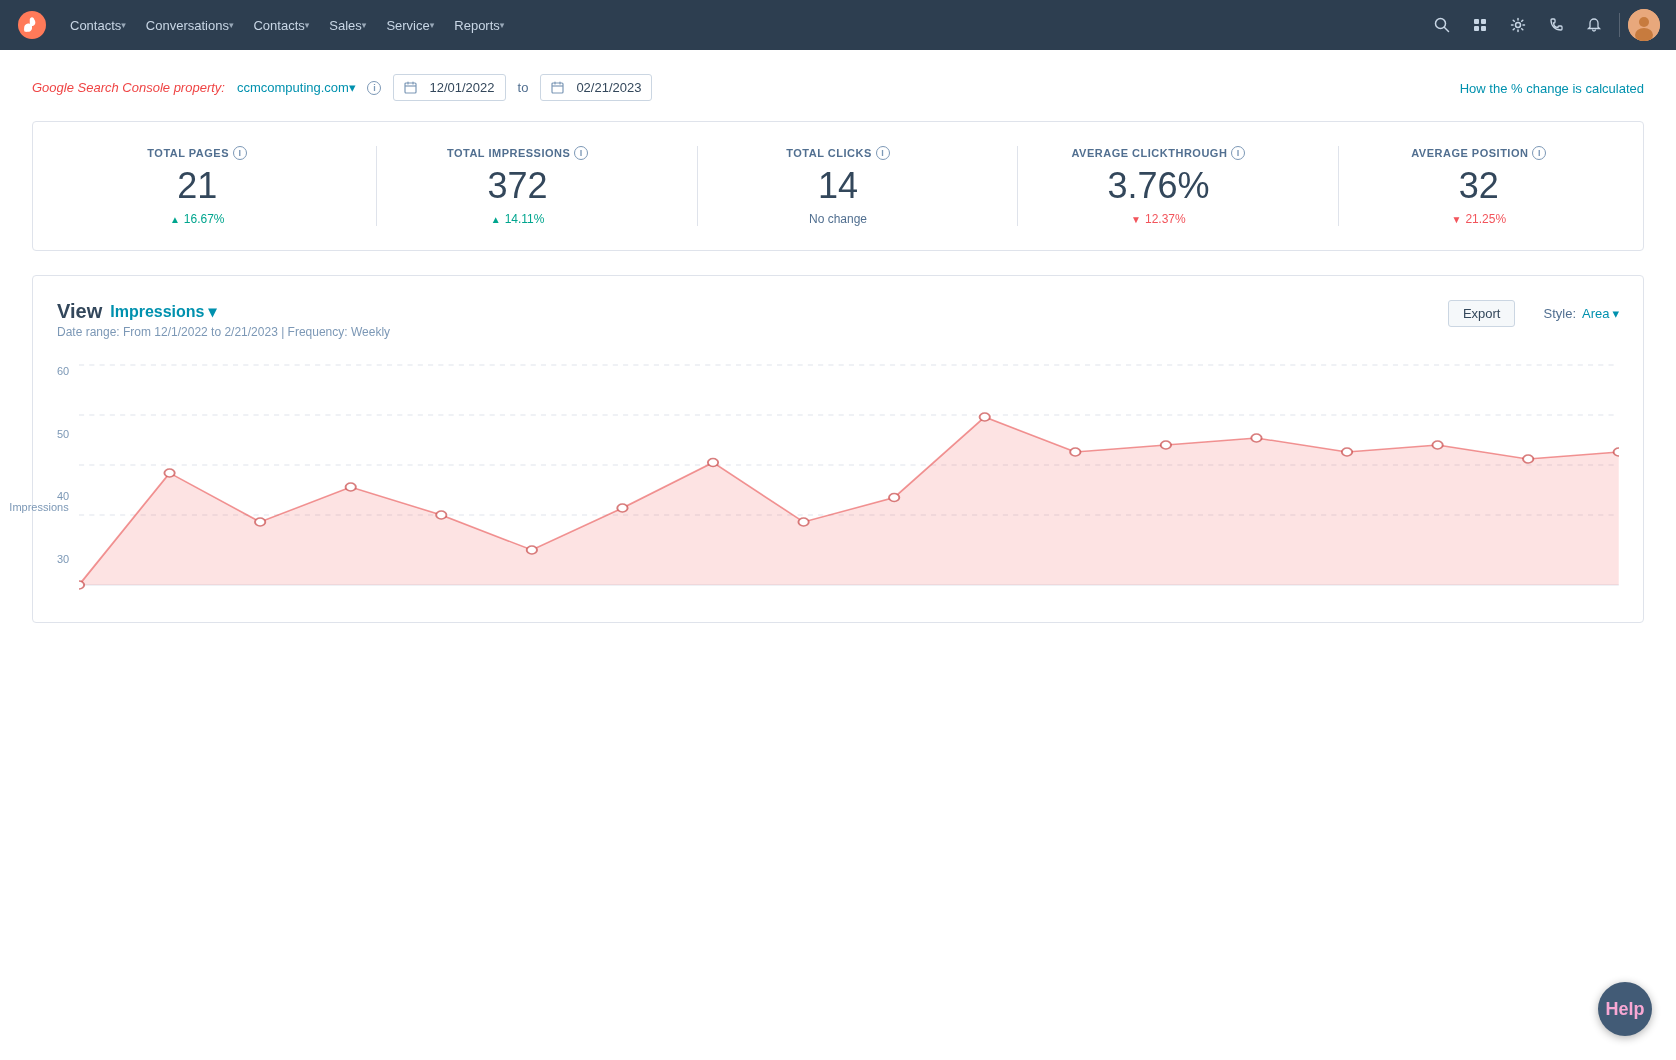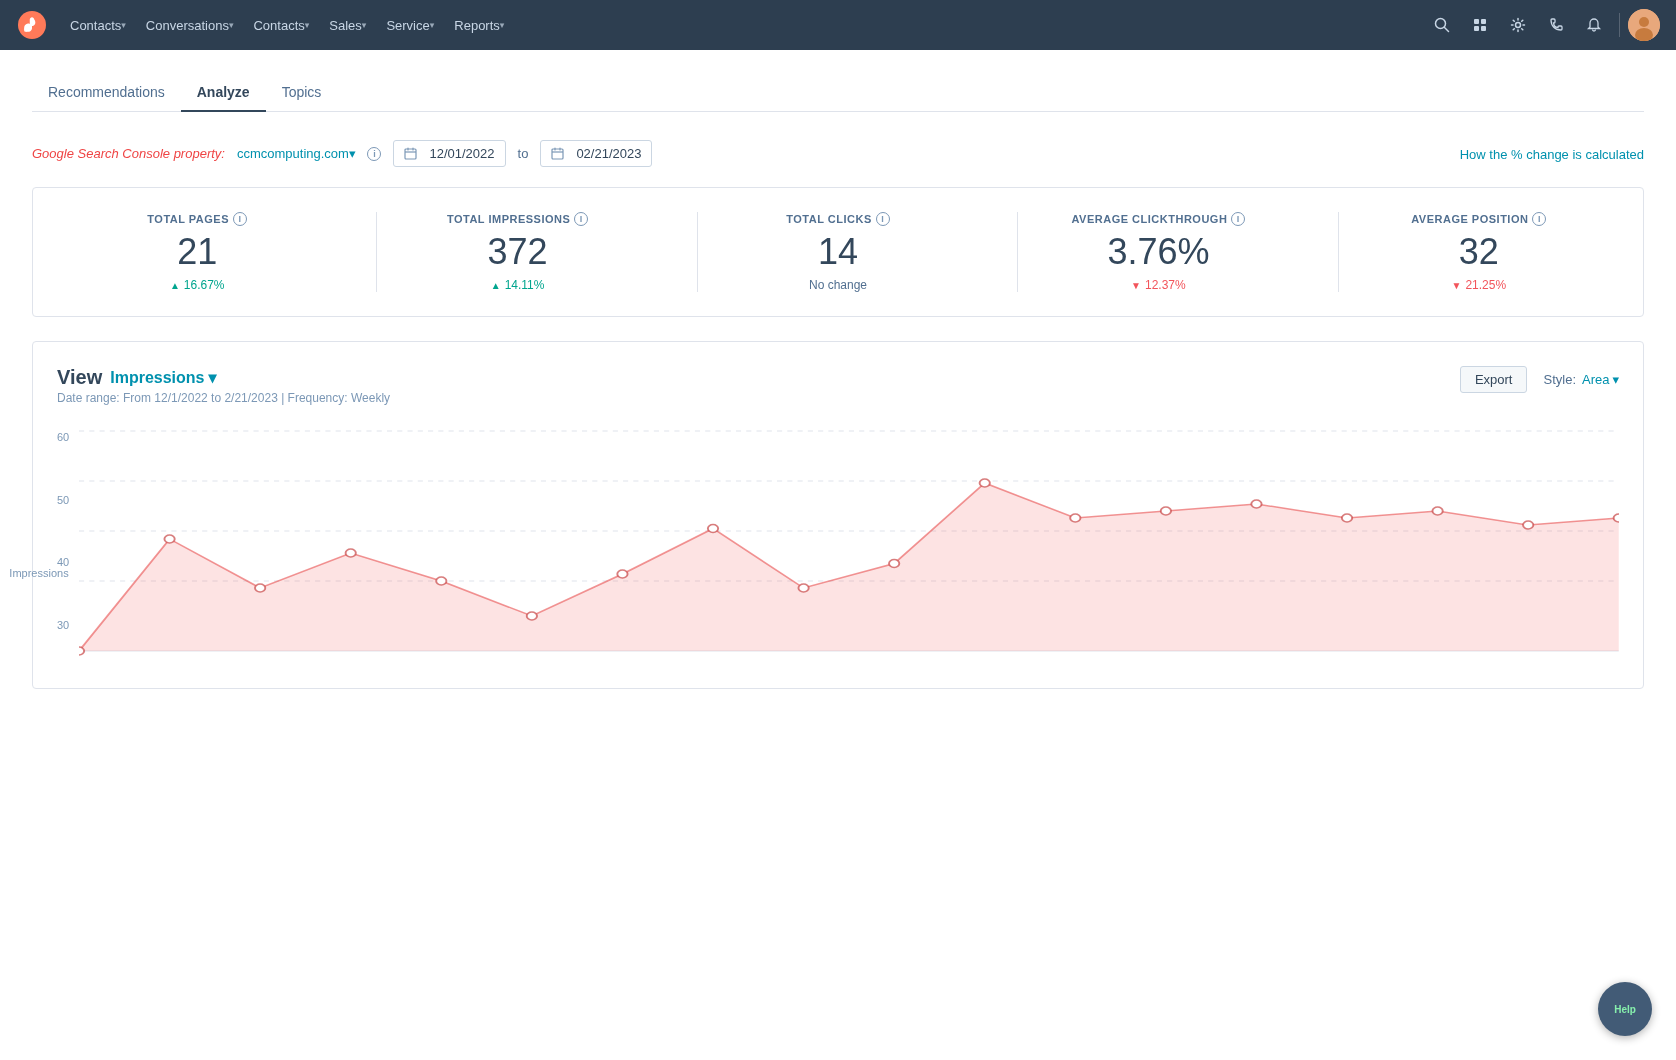--- a/index.html
+++ b/index.html
@@ -211,21 +211,21 @@
       cursor: pointer;
     }
     .chart-subtitle {
       font-size: 12px;
       color: #7c98b6;
       margin-top: 2px;
     }
     .chart-controls {
       display: flex;
       align-items: center;
-      gap: 16px;
+      gap: 28px;
     }
     .export-btn {
       padding: 5px 14px;
       border: 1px solid #cbd6e2;
       border-radius: 3px;
       font-size: 13px;
       color: #33475b;
       background: #f5f8fa;
       cursor: pointer;
     }
@@ -247,23 +247,23 @@
     }
 
     
     .help-btn {
       position: fixed;
       bottom: 24px;
       right: 24px;
       width: 54px; height: 54px;
       border-radius: 50%;
       background: #425b76;
-      color: #86efac;
+      color: #f9a8d4;
       display: flex; align-items: center; justify-content: center;
-      font-size: 10px; font-weight: 600;
+      font-size: 18px; font-weight: 600;
       cursor: pointer;
       box-shadow: 0 2px 8px rgba(0,0,0,0.3);
     }
   </style>
 </head>
 <body>
 
 <nav class="top-nav">
   <div class="nav-logo">
     <svg viewBox="0 0 100 100" fill="none" xmlns="http://www.w3.org/2000/svg">
@@ -342,25 +342,20 @@
           <circle cx="16" cy="13" r="5" fill="#c77b3e"></circle>
           <ellipse cx="16" cy="26" rx="9" ry="7" fill="#c77b3e"></ellipse>
         </svg>
     </div>
   </div>
 </nav>
 
 <div class="main-content">
 
 
-  <div class="tabs">
-    <div class="tab">Recommendations</div>
-    <div class="tab active">Analyze</div>
-    <div class="tab">Topics</div>
-  </div>
 
   <div class="filters-row">
     <div class="filters-left">
       <span class="property-label">Google Search Console property:</span>
       <span class="property-link">
         <span>ccmcomputing.com</span>
         <span>▾</span>
       </span>
       <span class="info-icon">i</span>
 

